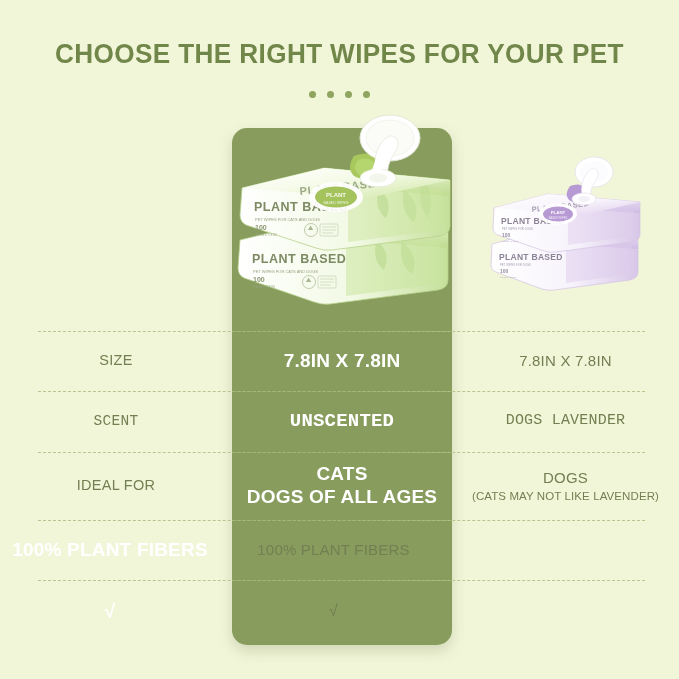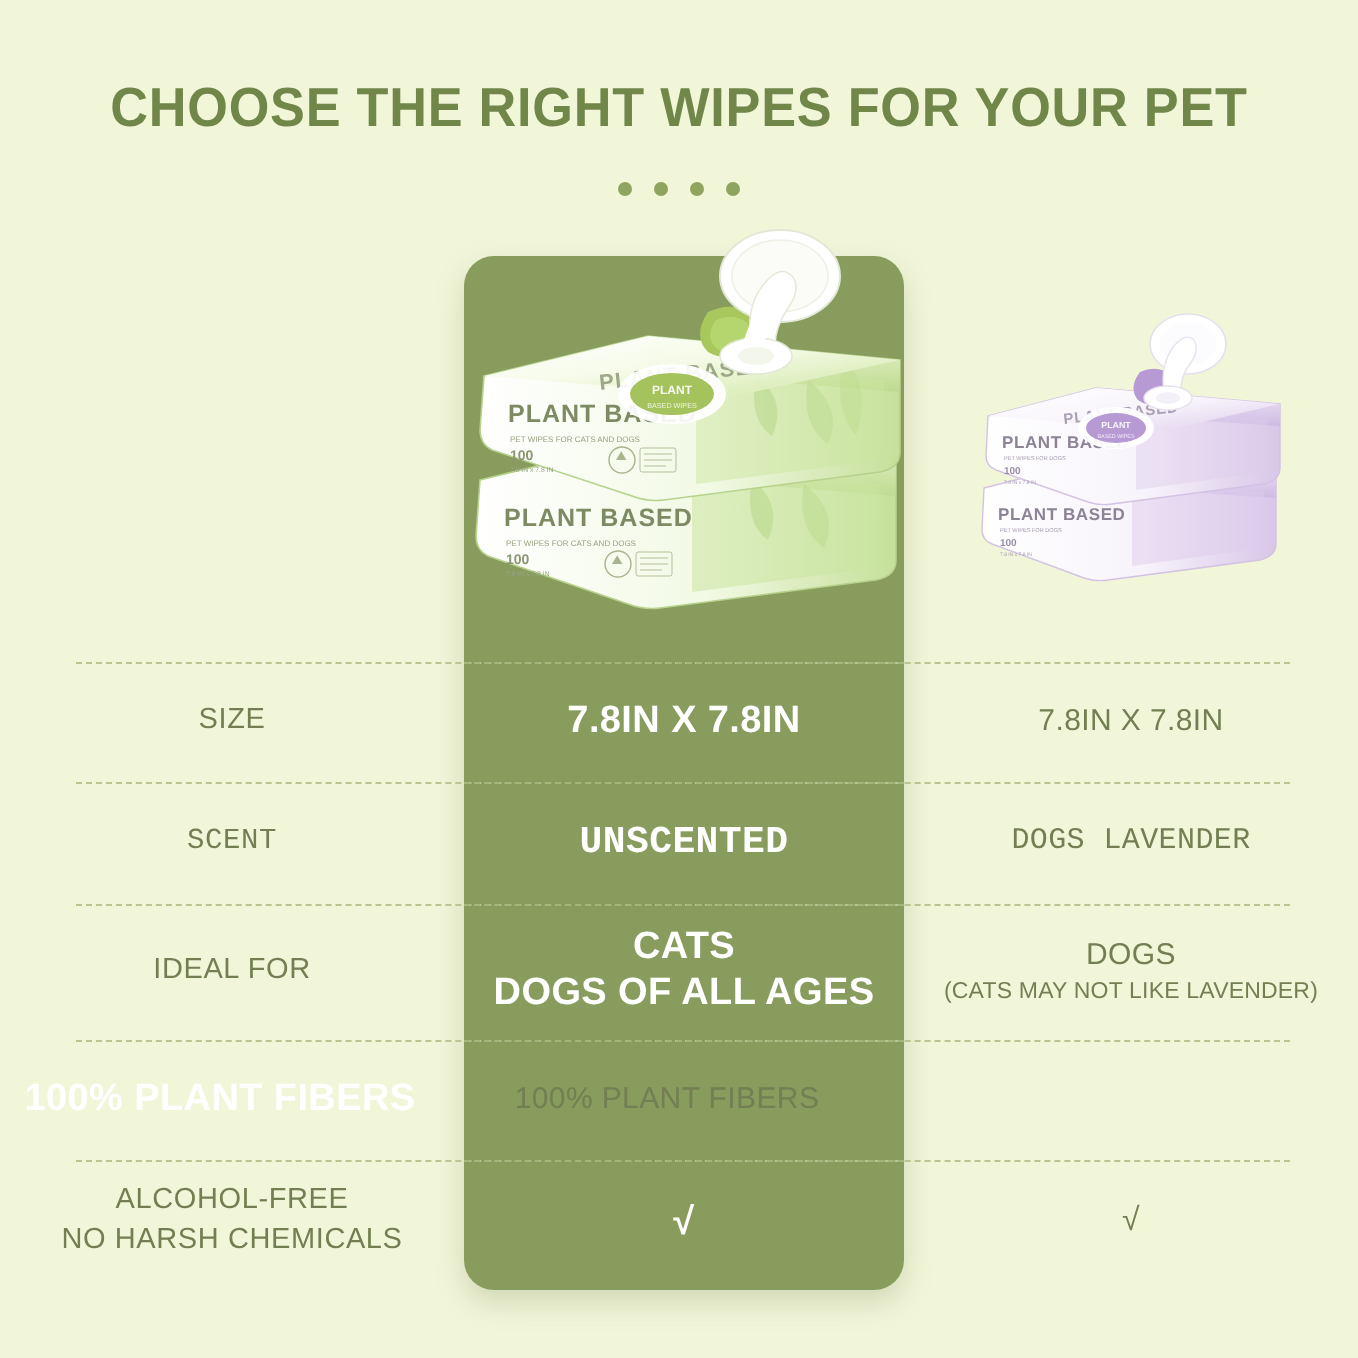--- a/index.html
+++ b/index.html
@@ -343,22 +343,18 @@
     </div>
 
     <div class="trow" style="height:60px;">
       <div class="divider over-panel"></div>
       <div class="cell cell-main">100% PLANT FIBERS</div>
       <div class="cell cell-alt">100% PLANT FIBERS</div>
     </div>
 
     <div class="trow" style="height:62px;">
       <div class="divider over-panel"></div>
-      <div class="cell cell-label">
-        <span>ALCOHOL-FREE</span>
-        <span>NO HARSH CHEMICALS</span>
-      </div>
       <div class="cell cell-main check check-main">√</div>
       <div class="cell cell-alt check check-alt">√</div>
     </div>
 
   </div>
 </div>
 
 </body></html>

